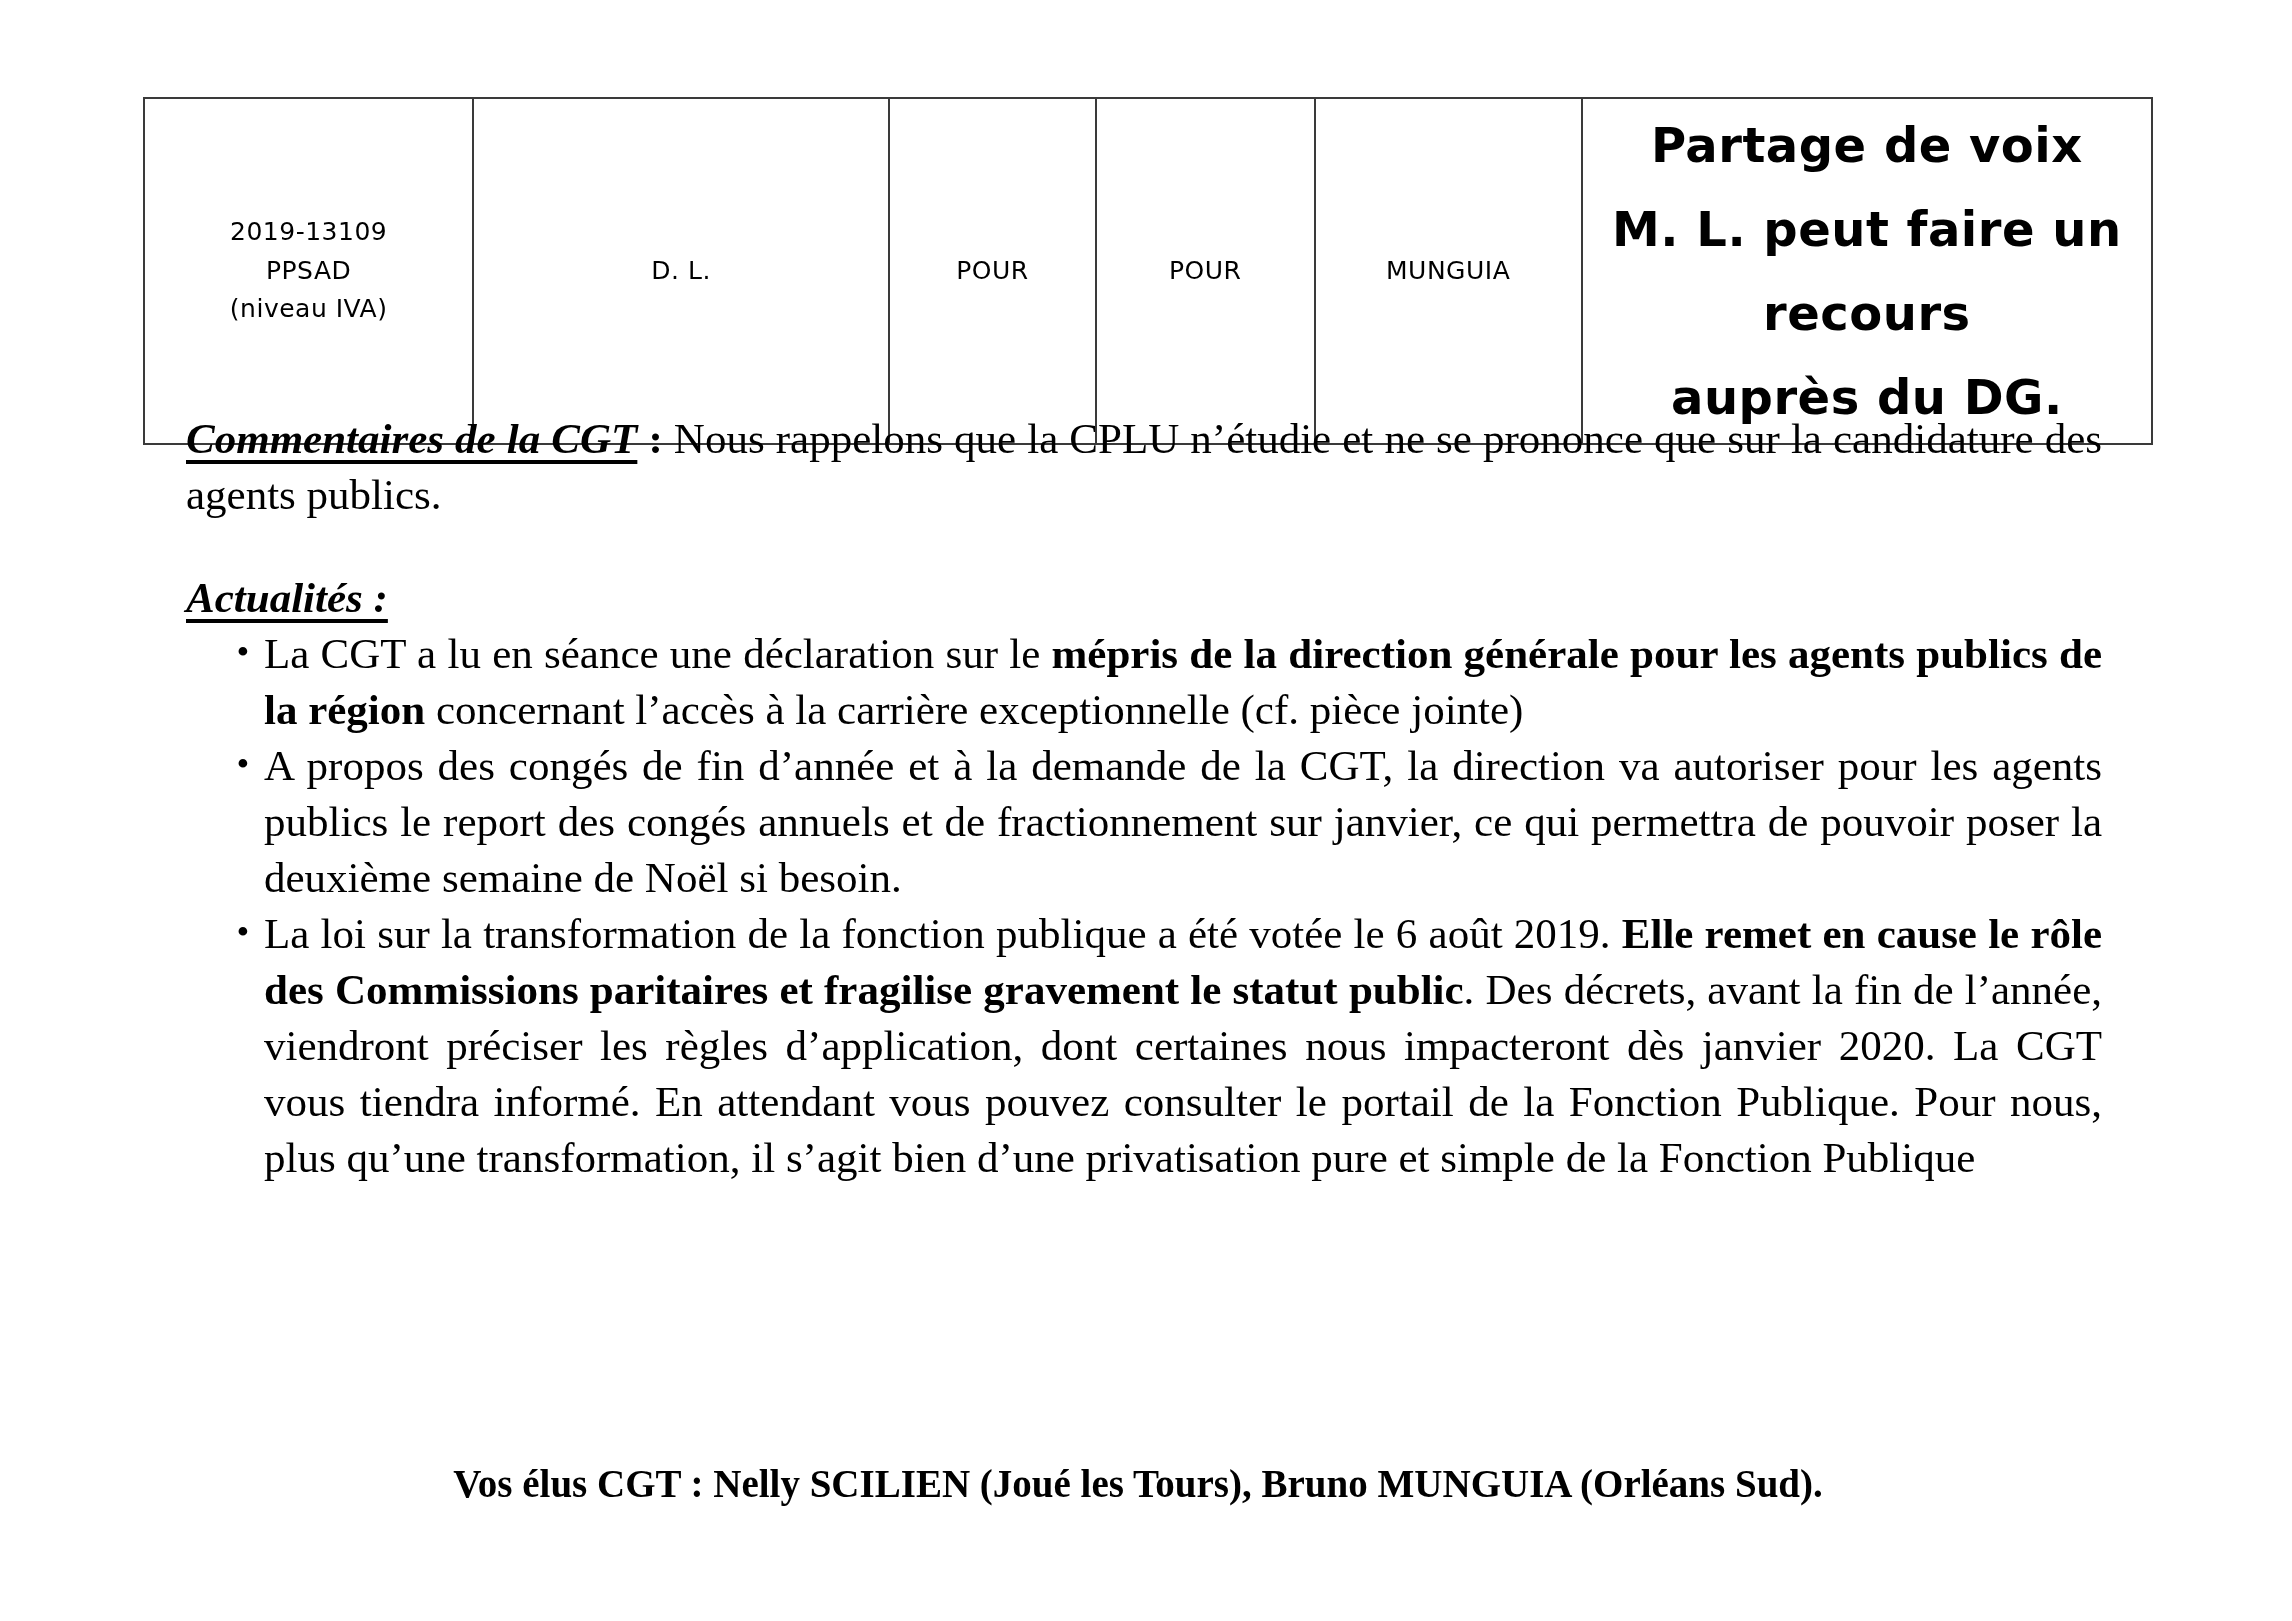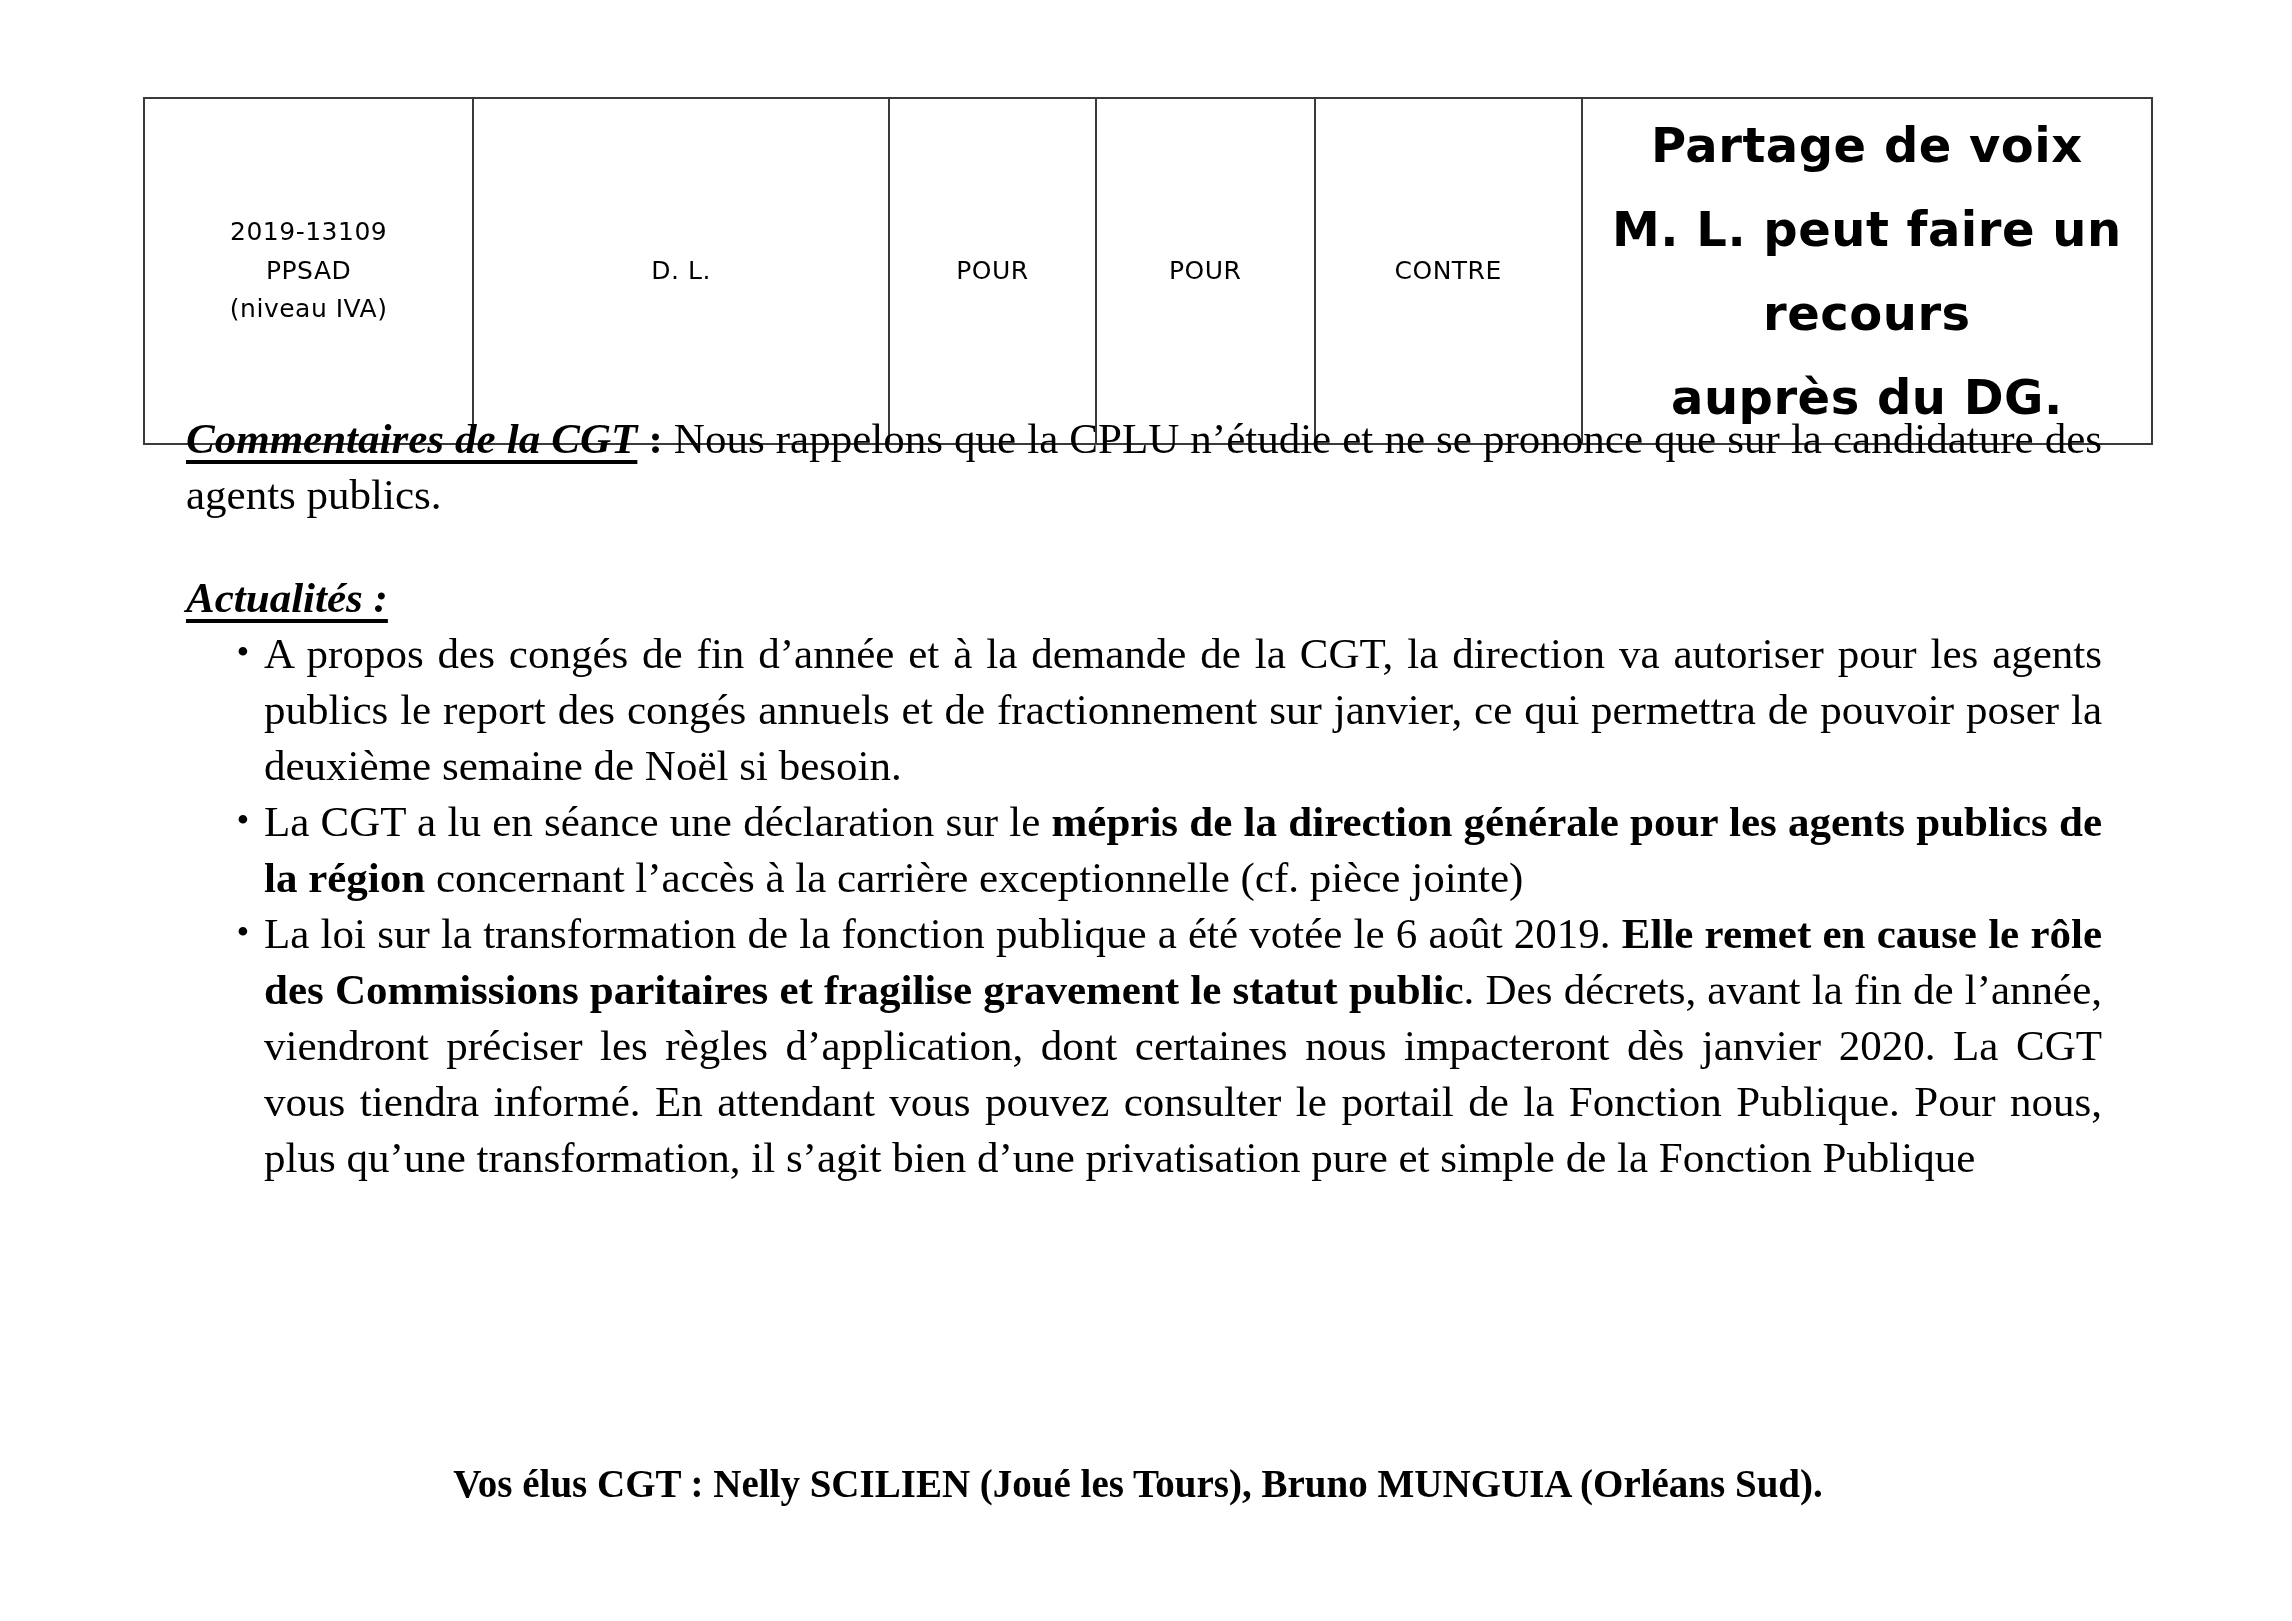--- a/index.html
+++ b/index.html
@@ -99,32 +99,32 @@
         <col style="width: 10.9%;">
         <col style="width: 13.3%;">
         <col style="width: 28.4%;">
       </colgroup>
     <tbody>
       <tr id="vote-row">
           <td>2019-13109<br>PPSAD<br>(niveau IVA)</td>
           <td>D. L.</td>
           <td>POUR</td>
           <td>POUR</td>
-          <td>CONTRE</td>
+          <td>MUNGUIA</td>
           <td class="cell-bold">Partage de voix<br>M. L. peut faire un recours<br>auprès du DG.</td>
         </tr>
     </tbody>
   </table>
 
   <div class="body">
     <p class="para"><span class="b i u">Commentaires de la CGT</span><span class="b"> : </span><span>Nous rappelons que la CPLU n’étudie et ne se prononce que sur la candidature des agents publics.</span></p>
     <p class="heading" id="actualites-heading"><span class="b i u">Actualités :</span></p>
     <ul class="bullets" id="bullet-list">
+        <li><span>La CGT a lu en séance une déclaration sur le </span><span class="b">mépris de la direction générale pour les agents publics de la région</span><span> concernant l’accès à la carrière exceptionnelle (cf. pièce jointe)</span></li>
         <li><span>A propos des congés de fin d’année et à la demande de la CGT, la direction va autoriser pour les agents publics le report des congés annuels et de fractionnement sur janvier, ce qui permettra de pouvoir poser la deuxième semaine de Noël si besoin.</span></li>
-        <li><span>La CGT a lu en séance une déclaration sur le </span><span class="b">mépris de la direction générale pour les agents publics de la région</span><span> concernant l’accès à la carrière exceptionnelle (cf. pièce jointe)</span></li>
         <li><span>La loi sur la transformation de la fonction publique a été votée le 6 août 2019. </span><span class="b">Elle remet en cause le rôle des Commissions paritaires et fragilise gravement le statut public</span><span>. Des décrets, avant la fin de l’année, viendront préciser les règles d’application, dont certaines nous impacteront dès janvier 2020. La CGT vous tiendra informé. En attendant vous pouvez consulter le portail de la Fonction Publique. Pour nous, plus qu’une transformation, il s’agit bien d’une privatisation pure et simple de la Fonction Publique</span></li>
       </ul>
   </div>
 
   <div class="footer">Vos élus CGT : Nelly SCILIEN (Joué les Tours), Bruno MUNGUIA (Orléans Sud).</div>
 
 </div>
 
 
 </body></html>

